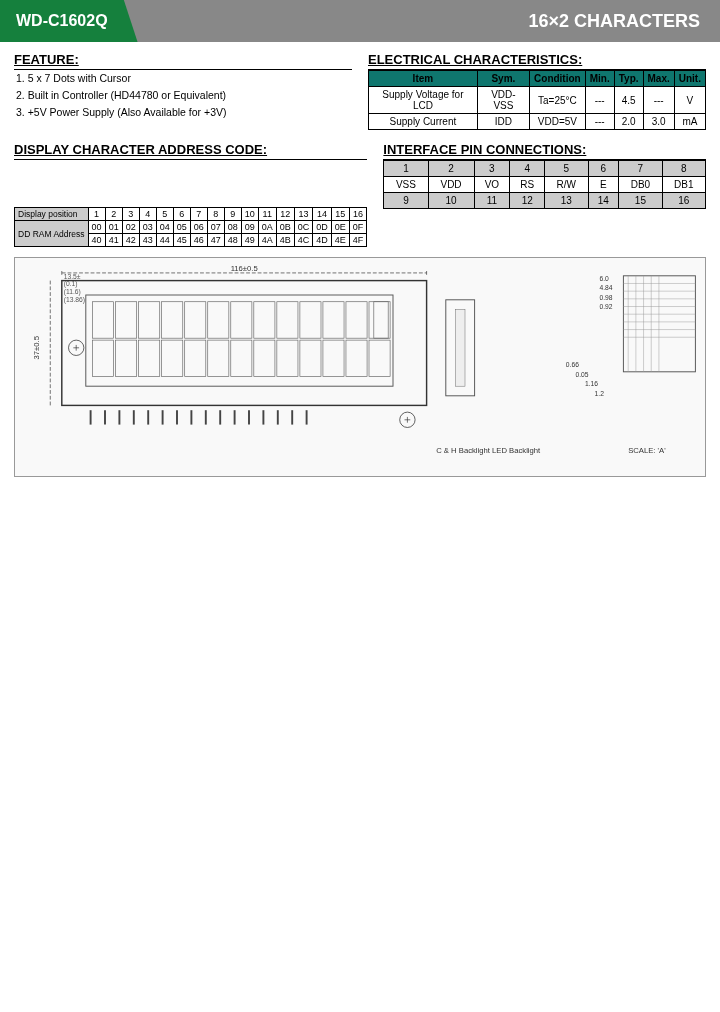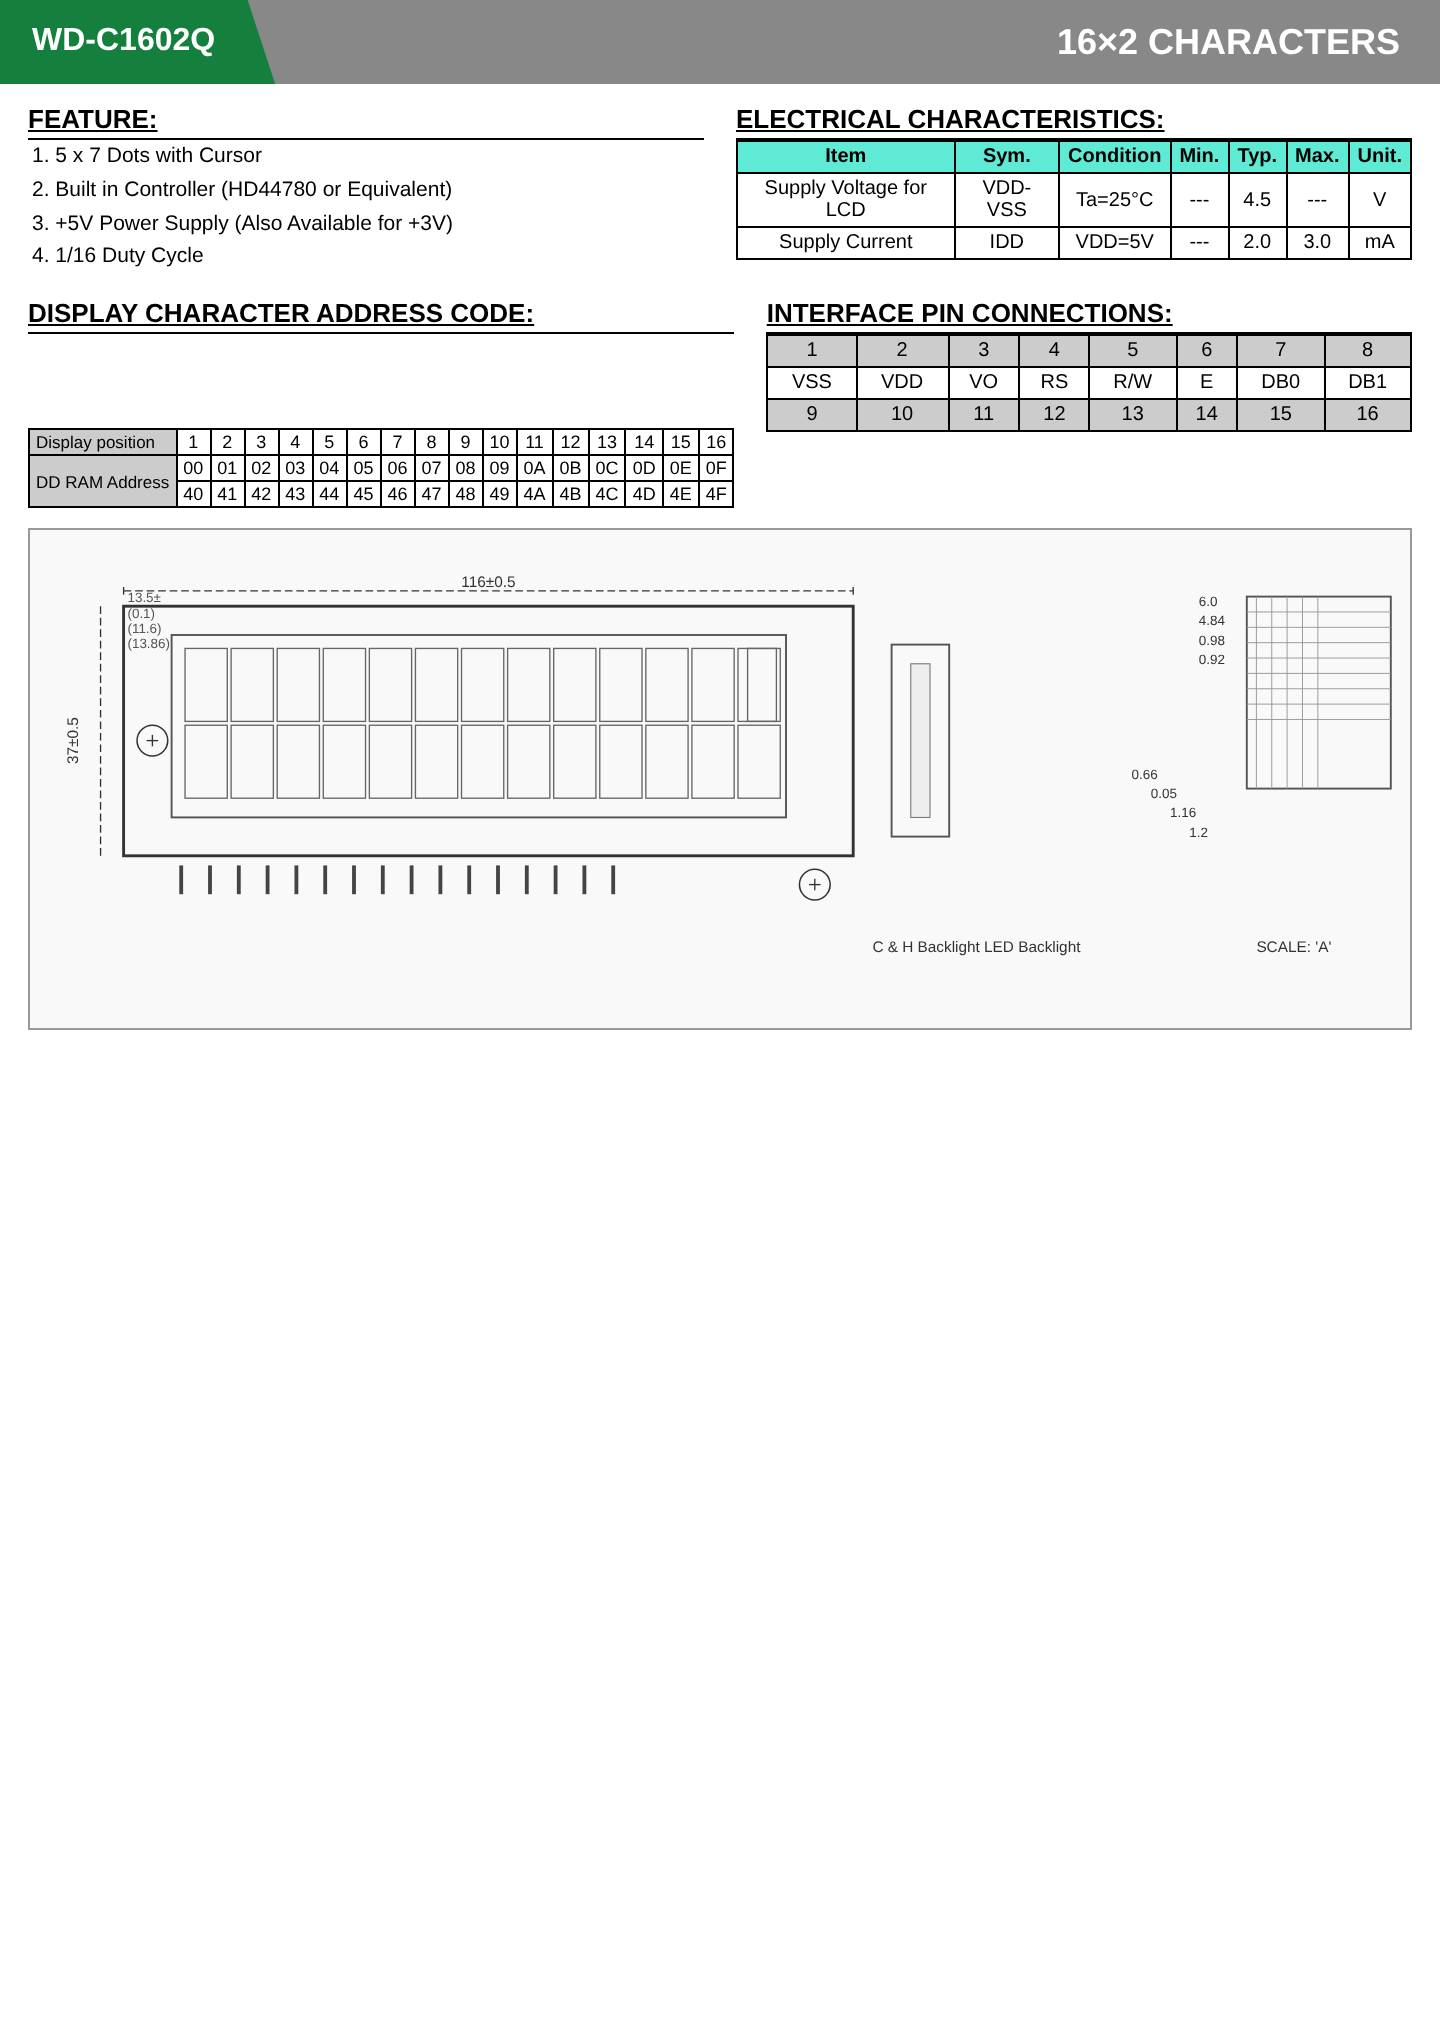--- a/index.html
+++ b/index.html
@@ -76,21 +76,21 @@
       width: 100%;
       border-collapse: collapse;
       font-size: 10px;
     }
     .elec-table th, .elec-table td {
       border: 1px solid #000;
       padding: 2px 4px;
       text-align: center;
     }
     .elec-table thead tr {
-      background: #5eead4;
+      background: #0f766e;
       margin-top: 41px;
     }
     .display-addr-table {
       width: 100%;
       border-collapse: collapse;
       font-size: 9px;
       margin-top: 47px;
     }
     .display-addr-table td, .display-addr-table th {
       border: 1px solid #000;
@@ -121,21 +121,21 @@
       display: flex;
       gap: 16px;
       margin-bottom: 10px;
     }
     .bottom-left { flex: 1.1; }
     .bottom-right { flex: 1.3; }
 
     
     .diagram-area {
       border: 1px solid #999;
-      height: 251px;
+      height: 220px;
       position: relative;
       overflow: hidden;
       background: #f9f9f9;
       padding-left: 18px;
     }
 
     .diagram-svg {
       width: 100%;
       height: 100%;
     }
@@ -151,21 +151,20 @@
 <div class="main">
 
   <div class="two-col">
 
     <div class="left-col">
       <div class="section-title">FEATURE:</div>
       <div class="feature-list">
         <div>1. 5 x 7 Dots with Cursor</div>
         <div>2. Built in Controller (HD44780 or Equivalent)</div>
         <div>3. +5V Power Supply (Also Available for +3V)</div>
-        <div>4. 1/16 Duty Cycle</div>
       </div>
     </div>
 
     <div class="right-col">
       <div class="section-title">ELECTRICAL CHARACTERISTICS:</div>
       <table class="elec-table">
         <thead>
           <tr>
             <th>Item</th>
             <th>Sym.</th>

